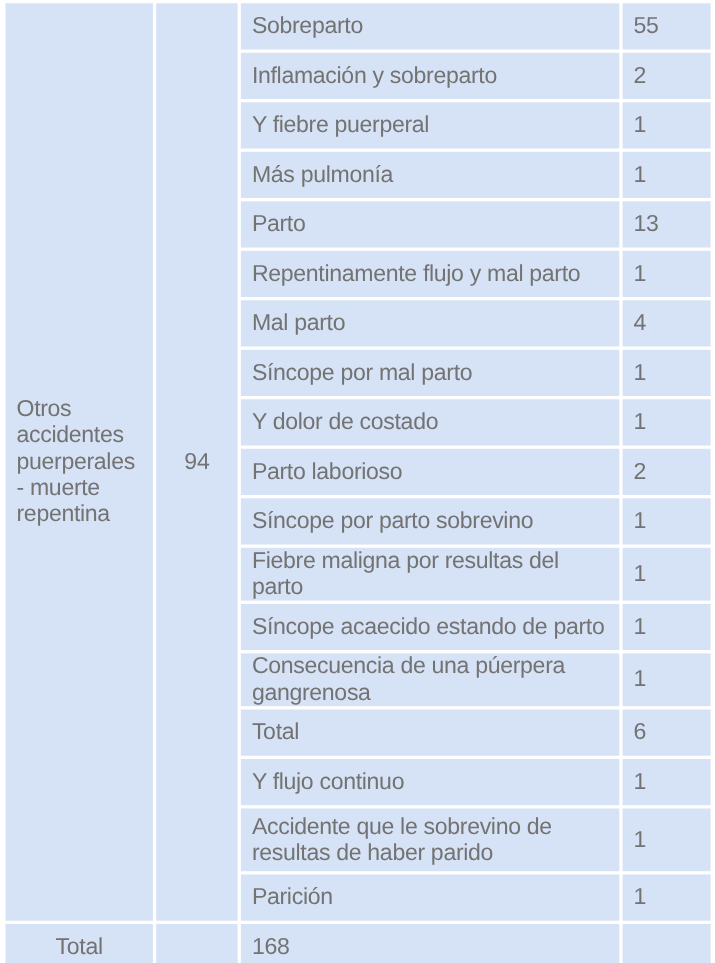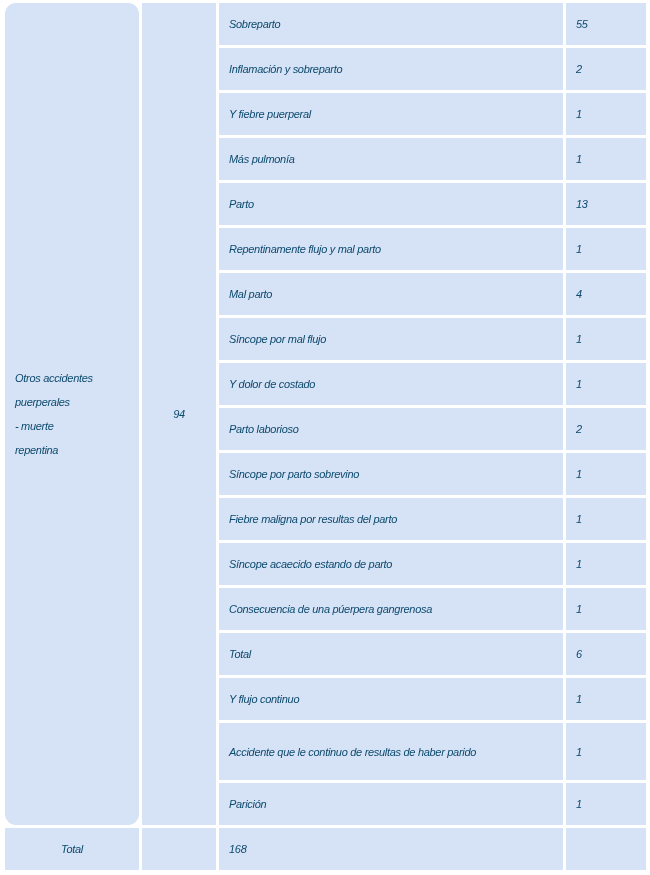--- a/index.html
+++ b/index.html
@@ -4,37 +4,36 @@
   <style>
     html, body { margin: 0; padding: 0; background: #ffffff; }
     body { width: 650px; height: 875px; overflow: hidden; font-family: "Liberation Sans", sans-serif; }
     table {
       position: absolute; left: 2px; top: 0px;
       border-collapse: separate; border-spacing: 3px;
       table-layout: fixed;
     }
     td {
       background: #d6e2f5;
-      color: #0c4a6e;
-      font-size: 11px;
+      color: #737373;
+      font-size: 21px;
       font-family: "Liberation Sans", sans-serif;
       letter-spacing: -0.3px;
       padding: 0 10px;
       vertical-align: middle;
       line-height: 24px;
-      font-style: italic;
     }
     td.c1 { width: 114px; }
     td.c2 { width: 54px; text-align: center; }
     td.c3 { width: 324px; }
     td.c4 { width: 60px; text-align: left; }
     tr.r td { height: 42px; }
     tr.r.tall td { height: 57px; }
     tr.total td { height: 42px; }
-    td.cat { padding-left: 10px; line-height: 24px; border-radius: 11px; }
+    td.cat { padding-left: 10px; line-height: 24px; }
     td.center { text-align: center; }
   </style>
 </head>
 <body>
 
 <table>
   <tbody>
     <tr class="r">
       <td class="c1 cat" rowspan="18">
         <span>Otros accidentes</span><br>
@@ -64,21 +63,21 @@
     </tr>
     <tr class="r">
       <td class="c3">Repentinamente flujo y mal parto</td>
       <td class="c4">1</td>
     </tr>
     <tr class="r">
       <td class="c3">Mal parto</td>
       <td class="c4">4</td>
     </tr>
     <tr class="r">
-      <td class="c3">Síncope por mal flujo</td>
+      <td class="c3">Síncope por mal parto</td>
       <td class="c4">1</td>
     </tr>
     <tr class="r">
       <td class="c3">Y dolor de costado</td>
       <td class="c4">1</td>
     </tr>
     <tr class="r">
       <td class="c3">Parto laborioso</td>
       <td class="c4">2</td>
     </tr>
@@ -100,21 +99,21 @@
     </tr>
     <tr class="r">
       <td class="c3">Total</td>
       <td class="c4">6</td>
     </tr>
     <tr class="r">
       <td class="c3">Y flujo continuo</td>
       <td class="c4">1</td>
     </tr>
     <tr class="r tall">
-      <td class="c3">Accidente que le continuo de resultas de haber parido</td>
+      <td class="c3">Accidente que le sobrevino de resultas de haber parido</td>
       <td class="c4">1</td>
     </tr>
     <tr class="r">
       <td class="c3">Parición</td>
       <td class="c4">1</td>
     </tr>
     <tr class="total">
       <td class="c1 center">Total</td>
       <td class="c2"></td>
       <td class="c3">168</td>

